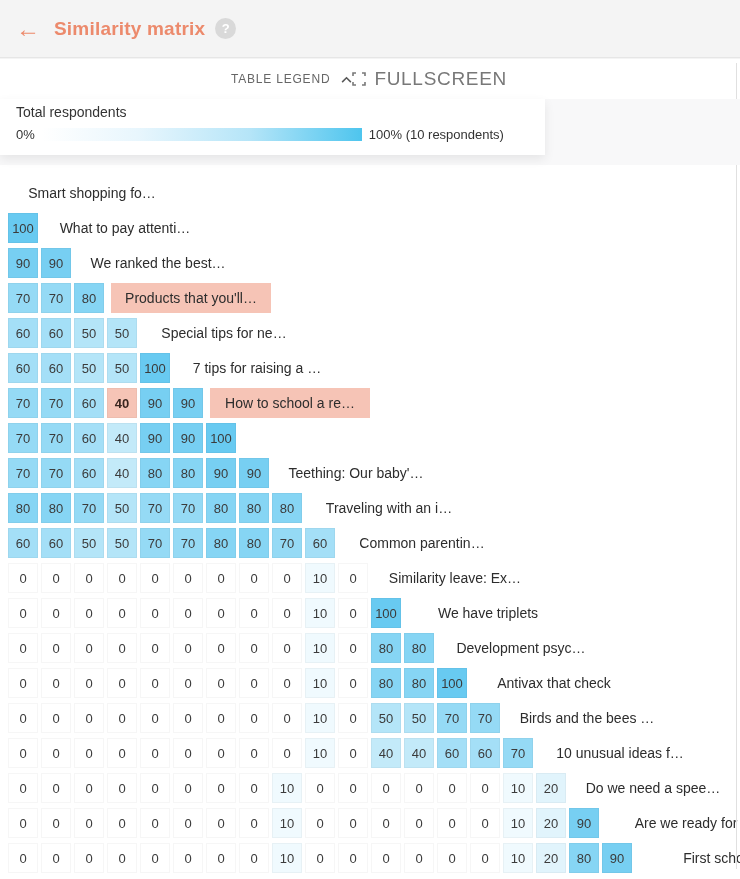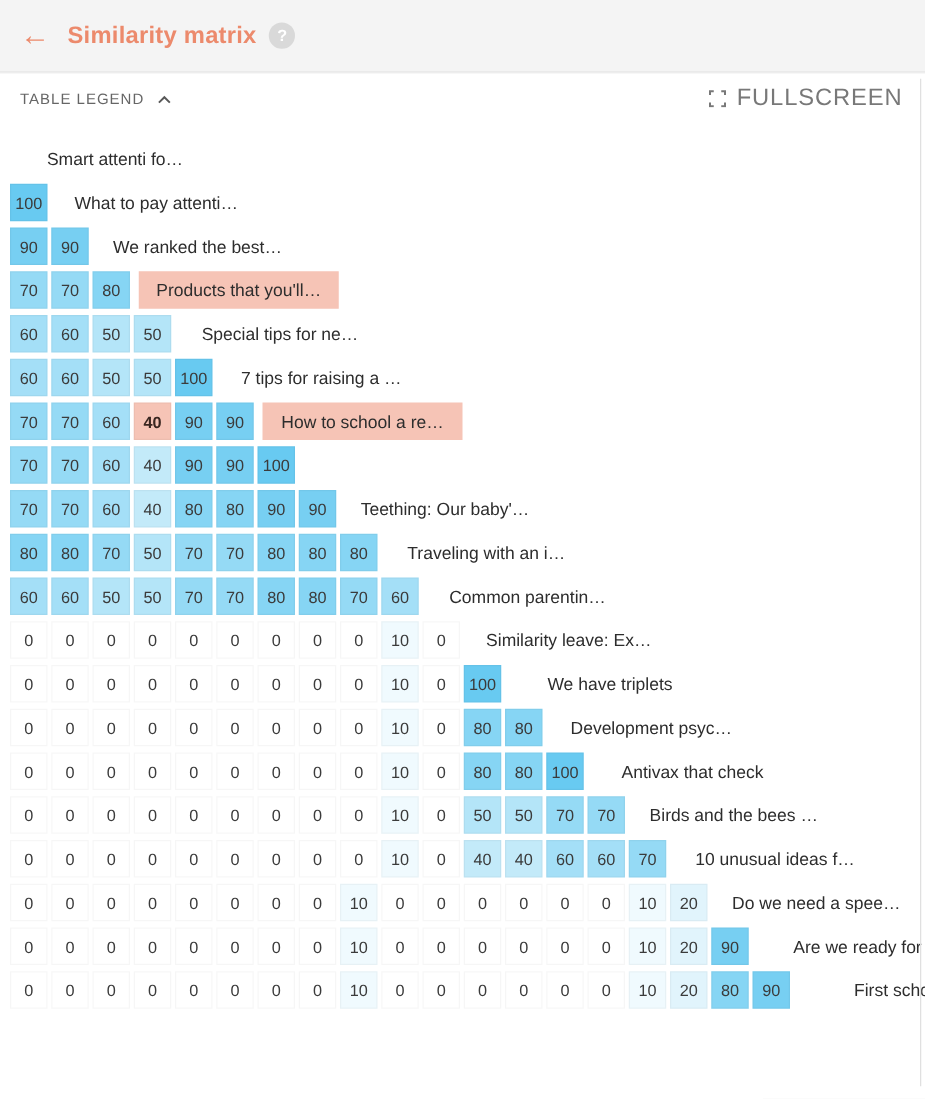--- a/index.html
+++ b/index.html
@@ -37,21 +37,21 @@
   .card {
     position: absolute; top: 59px; left: 0; right: 0; bottom: 0;
     background: #ffffff;
   }
   .scrollbar-track {
     position: absolute; top: 4px; right: 3px; bottom: 10px;
     width: 1px; background: #e0e0e0;
   }
   .card-head {
     height: 40px;
-    display: flex; align-items: center; justify-content: space-between;
+    display: flex; align-items: center; justify-content: center;
     padding: 0 18px 0 16px;
   }
   .legend-toggle {
     display: flex; align-items: center; gap: 11px;
     cursor: pointer;
   }
   .legend-toggle-label {
     font-size: 12px; color: #666666; letter-spacing: 0.8px;
   }
   .chevron-up { width: 11px; height: 7px; display: block; }
@@ -129,24 +129,34 @@
       </svg>
     </div>
     <div class="fullscreen-btn">
       <svg class="fs-icon" viewBox="0 0 14 14">
         <path d="M1 4 V1 H4 M10 1 H13 V4 M13 10 V13 H10 M4 13 H1 V10" fill="none" stroke="#787878" stroke-width="1.6"></path>
       </svg>
       <span class="fullscreen-label">FULLSCREEN</span>
     </div>
   </div>
 
+  <div class="legend-section">
+    <div class="legend-panel">
+      <div class="legend-title">Total respondents</div>
+      <div class="legend-scale-row">
+        <span class="legend-min">0%</span>
+        <span class="legend-gradient"></span>
+        <span class="legend-max">100% (10 respondents)</span>
+      </div>
+    </div>
+  </div>
 
   <div class="matrix-area" id="matrix-area">
       <div class="matrix-row">
-        <div class="row-label">Smart attenti fo…</div>
+        <div class="row-label">Smart shopping fo…</div>
       </div>
       <div class="matrix-row">
         <span class="cell" style="background: rgb(104, 202, 241);">100</span>
         <div class="row-label">What to pay attenti…</div>
       </div>
       <div class="matrix-row">
         <span class="cell" style="background: rgb(119, 207, 242);">90</span>
         <span class="cell" style="background: rgb(119, 207, 242);">90</span>
         <div class="row-label">We ranked the best…</div>
       </div>

